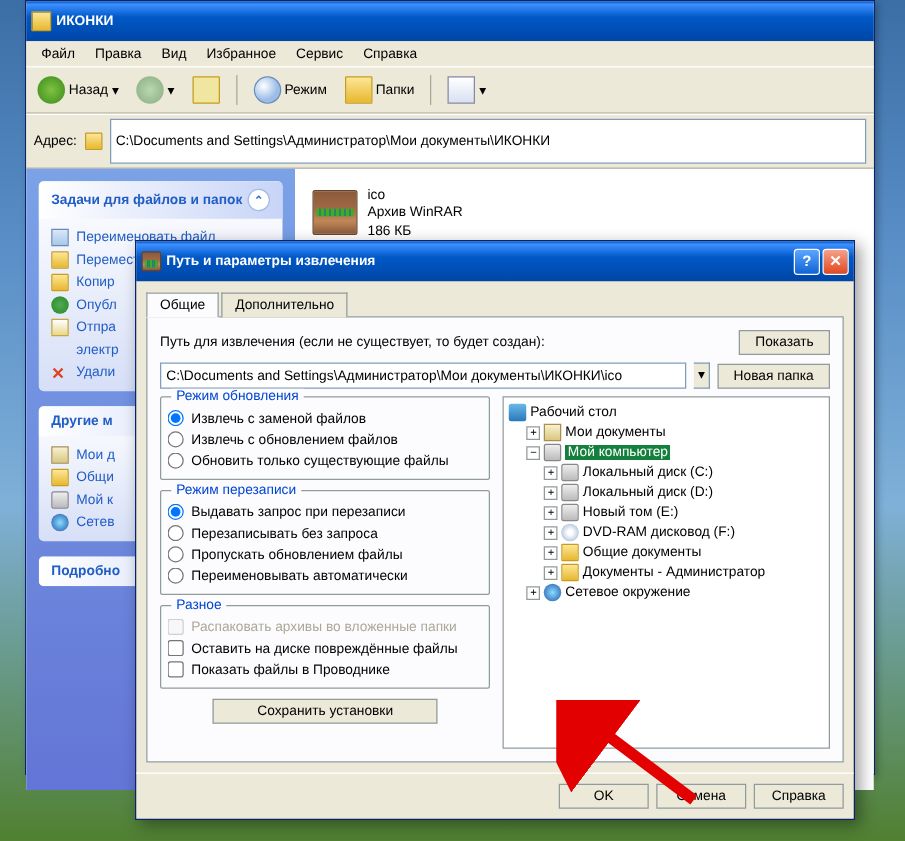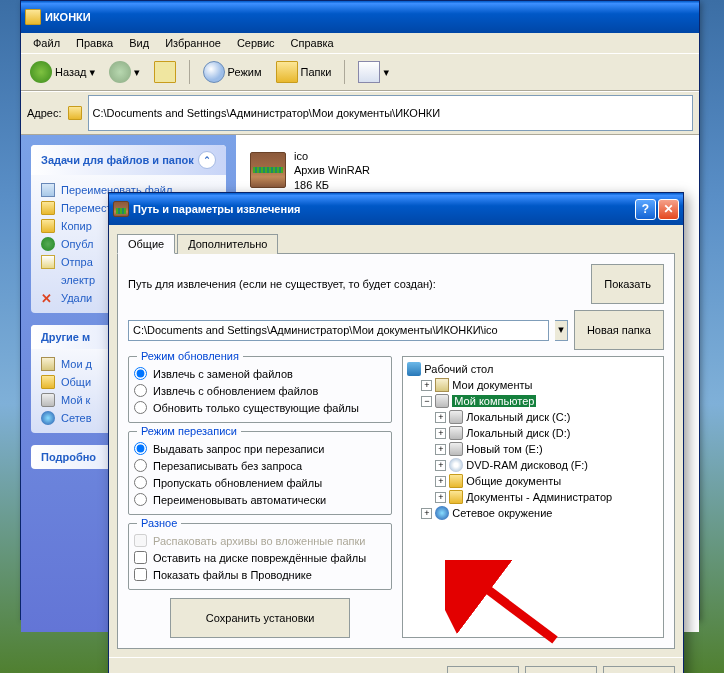--- a/index.html
+++ b/index.html
@@ -41,21 +41,21 @@
 
 .dialog { position: absolute; left: 108px; top: 192px; width: 576px; background: #ece9d8; border: 1px solid #0a246a; box-shadow: 4px 4px 12px rgba(0,0,0,0.4); }
 .dialog-body { padding: 8px; }
 .tabs { display: flex; position: relative; z-index: 2; }
 .tab { background: #ece9d8; border: 1px solid #919b9c; border-bottom: none; padding: 3px 10px; margin-right: 2px; cursor: pointer; position: relative; top: 1px; }
 .tab.active { background: #fcfcfe; z-index: 3; border-bottom: 1px solid #fcfcfe; }
 .tab-content { border: 1px solid #919b9c; background: #fcfcfe; padding: 10px; }
 
 .row { display: flex; align-items: center; gap: 6px; margin-bottom: 6px; }
 .path-input { flex: 1; border: 1px solid #7f9db9; background: #fff; padding: 2px 4px; height: 21px; }
-.btn { background: #ece9d8; border: 1px solid #919b9c; padding: 13px 12px; cursor: pointer; min-width: 72px; text-align: center; }
+.btn { background: #ece9d8; border: 1px solid #919b9c; padding: 3px 12px; cursor: pointer; min-width: 72px; text-align: center; }
 
 .cols { display: flex; gap: 10px; margin-top: 6px; }
 .left { flex: 1.05; }
 .right { flex: 1; border: 1px solid #919b9c; background: #fff; padding: 4px; height: 282px; overflow: auto; }
 
 .group { border: 1px solid #919b9c; border-radius: 2px; padding: 8px 5px 6px; margin-bottom: 8px; position: relative; }
 .group-title { position: absolute; top: -7px; left: 8px; background: #fcfcfe; padding: 0 4px; color: #0046d5; }
 .radio, .check { display: flex; align-items: center; gap: 6px; padding: 2px 0; cursor: pointer; }
 .radio input, .check input { margin: 0; }
 .check.disabled { color: #aca899; }

